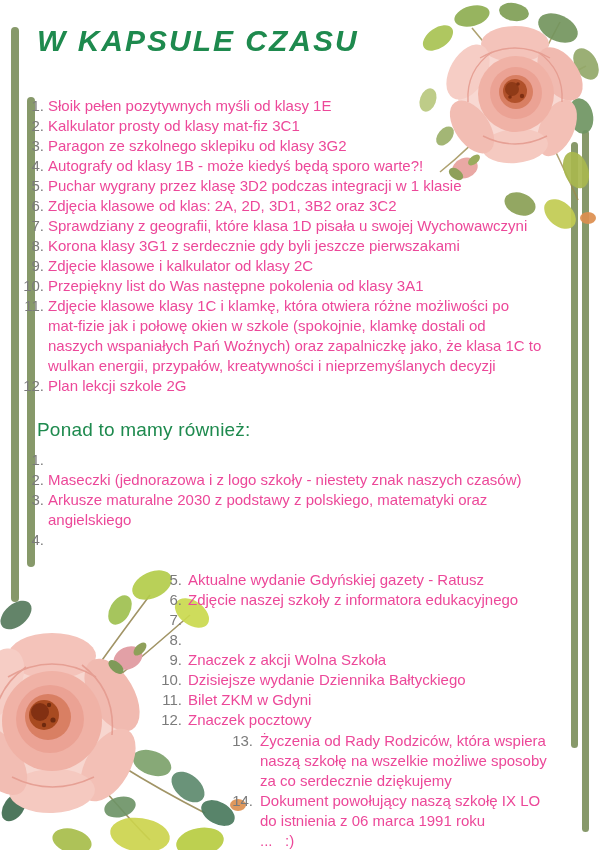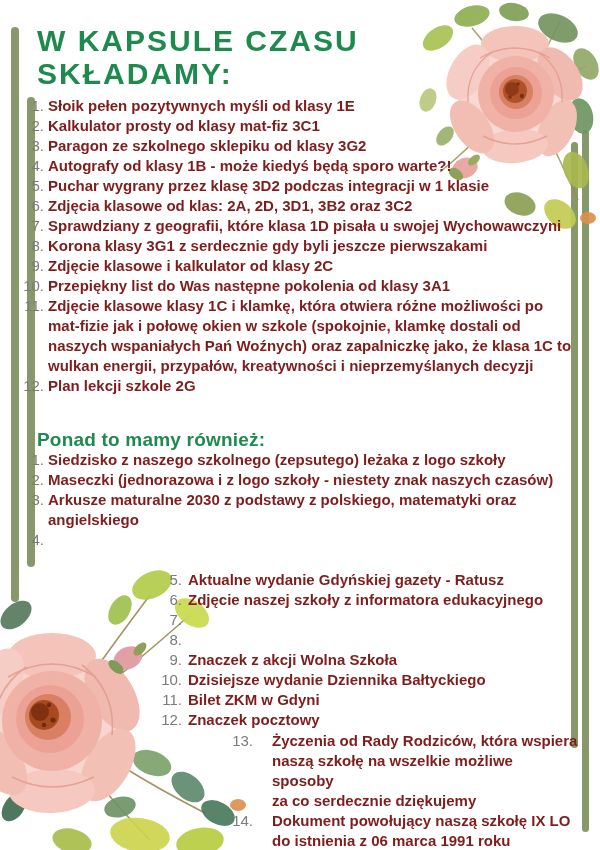--- a/index.html
+++ b/index.html
@@ -11,39 +11,40 @@
   .bar{position:absolute;background:#87996a;border-radius:4px;z-index:1;}
   .bar-left-outer{left:11px;top:27px;width:8px;height:575px;}
   .bar-left-inner{left:27px;top:97px;width:8px;height:470px;}
   .bar-right-outer{left:582px;top:130px;width:7px;height:702px;}
   .bar-right-inner{left:571px;top:142px;width:7px;height:606px;}
   
   .h1{
     position:absolute;left:37px;top:24px;z-index:2;
     font-size:30px;line-height:33px;font-weight:700;letter-spacing:2px;
     color:#1e8a4e;
+    font-style:italic;
   }
   .h2{
     position:absolute;left:37px;top:419px;z-index:2;
-    font-size:19px;font-weight:700;color:#1e8a4e;letter-spacing:0.2px;margin-top:10px;
+    font-size:19px;font-weight:400;color:#1e8a4e;letter-spacing:0.2px;
   }
   
   .list{position:absolute;z-index:2;font-size:15px;line-height:20px;}
   .list-main{left:12px;top:96px;width:560px;}
   .list-extra-left{left:12px;top:450px;width:560px;}
   .list-extra-center{left:146px;top:570px;width:430px;}
   .list-extra-right{left:213px;top:731px;width:365px;}
   .item{display:flex;align-items:flex-start;}
   .num{
     flex:0 0 32px;text-align:right;margin-right:4px;
     color:#7b7b7b;font-weight:400;
   }
   .list-extra-center .num{flex-basis:36px;margin-right:6px;}
-  .list-extra-right .num{flex-basis:40px;margin-right:19px;}
-  .txt{font-weight:700;color:#7f1d1d;white-space:pre-line;}
+  .list-extra-right .num{flex-basis:40px;margin-right:7px;}
+  .txt{font-weight:400;color:#ec4899;white-space:pre-line;}
   
   .flower{position:absolute;z-index:1;}
   .flower-top-right{right:0;top:0;width:190px;height:240px;}
   .flower-bottom-left{left:0;top:555px;width:262px;height:295px;}
 </style>
 </head>
 <body>
 
 <div class="page">
 
@@ -152,21 +153,20 @@
     </g>
     <g>
       <ellipse cx="128" cy="103" rx="15" ry="11" fill="#e2a0a6" transform="rotate(-25 128 103)"></ellipse>
       <ellipse cx="116" cy="112" rx="9" ry="5" fill="#7f9a58" transform="rotate(40 116 112)"></ellipse>
       <ellipse cx="140" cy="94" rx="8" ry="4.5" fill="#8fa05a" transform="rotate(-45 140 94)"></ellipse>
     </g>
   </svg>
 
   <div class="h1">
     <div>W KAPSULE CZASU</div>
-    <div>SKŁADAMY:</div>
   </div>
 
   <div class="list list-main">
     <div class="item">
         <span class="num">1.</span>
         <span class="txt">Słoik pełen pozytywnych myśli od klasy 1E</span>
       </div>
     <div class="item">
         <span class="num">2.</span>
         <span class="txt">Kalkulator prosty od klasy mat-fiz 3C1</span>
@@ -214,21 +214,20 @@
         <span class="num">12.</span>
         <span class="txt">Plan lekcji szkole 2G</span>
       </div>
   </div>
 
   <div class="h2">Ponad to mamy również:</div>
 
   <div class="list list-extra-left">
     <div class="item">
         <span class="num">1.</span>
-        <span class="txt">Siedzisko z naszego szkolnego (zepsutego) leżaka z logo szkoły</span>
       </div>
     <div class="item">
         <span class="num">2.</span>
         <span class="txt">Maseczki (jednorazowa i z logo szkoły - niestety znak naszych czasów)</span>
       </div>
     <div class="item">
         <span class="num">3.</span>
         <span class="txt">Arkusze maturalne 2030 z podstawy z polskiego, matematyki oraz
 angielskiego</span>
       </div>

